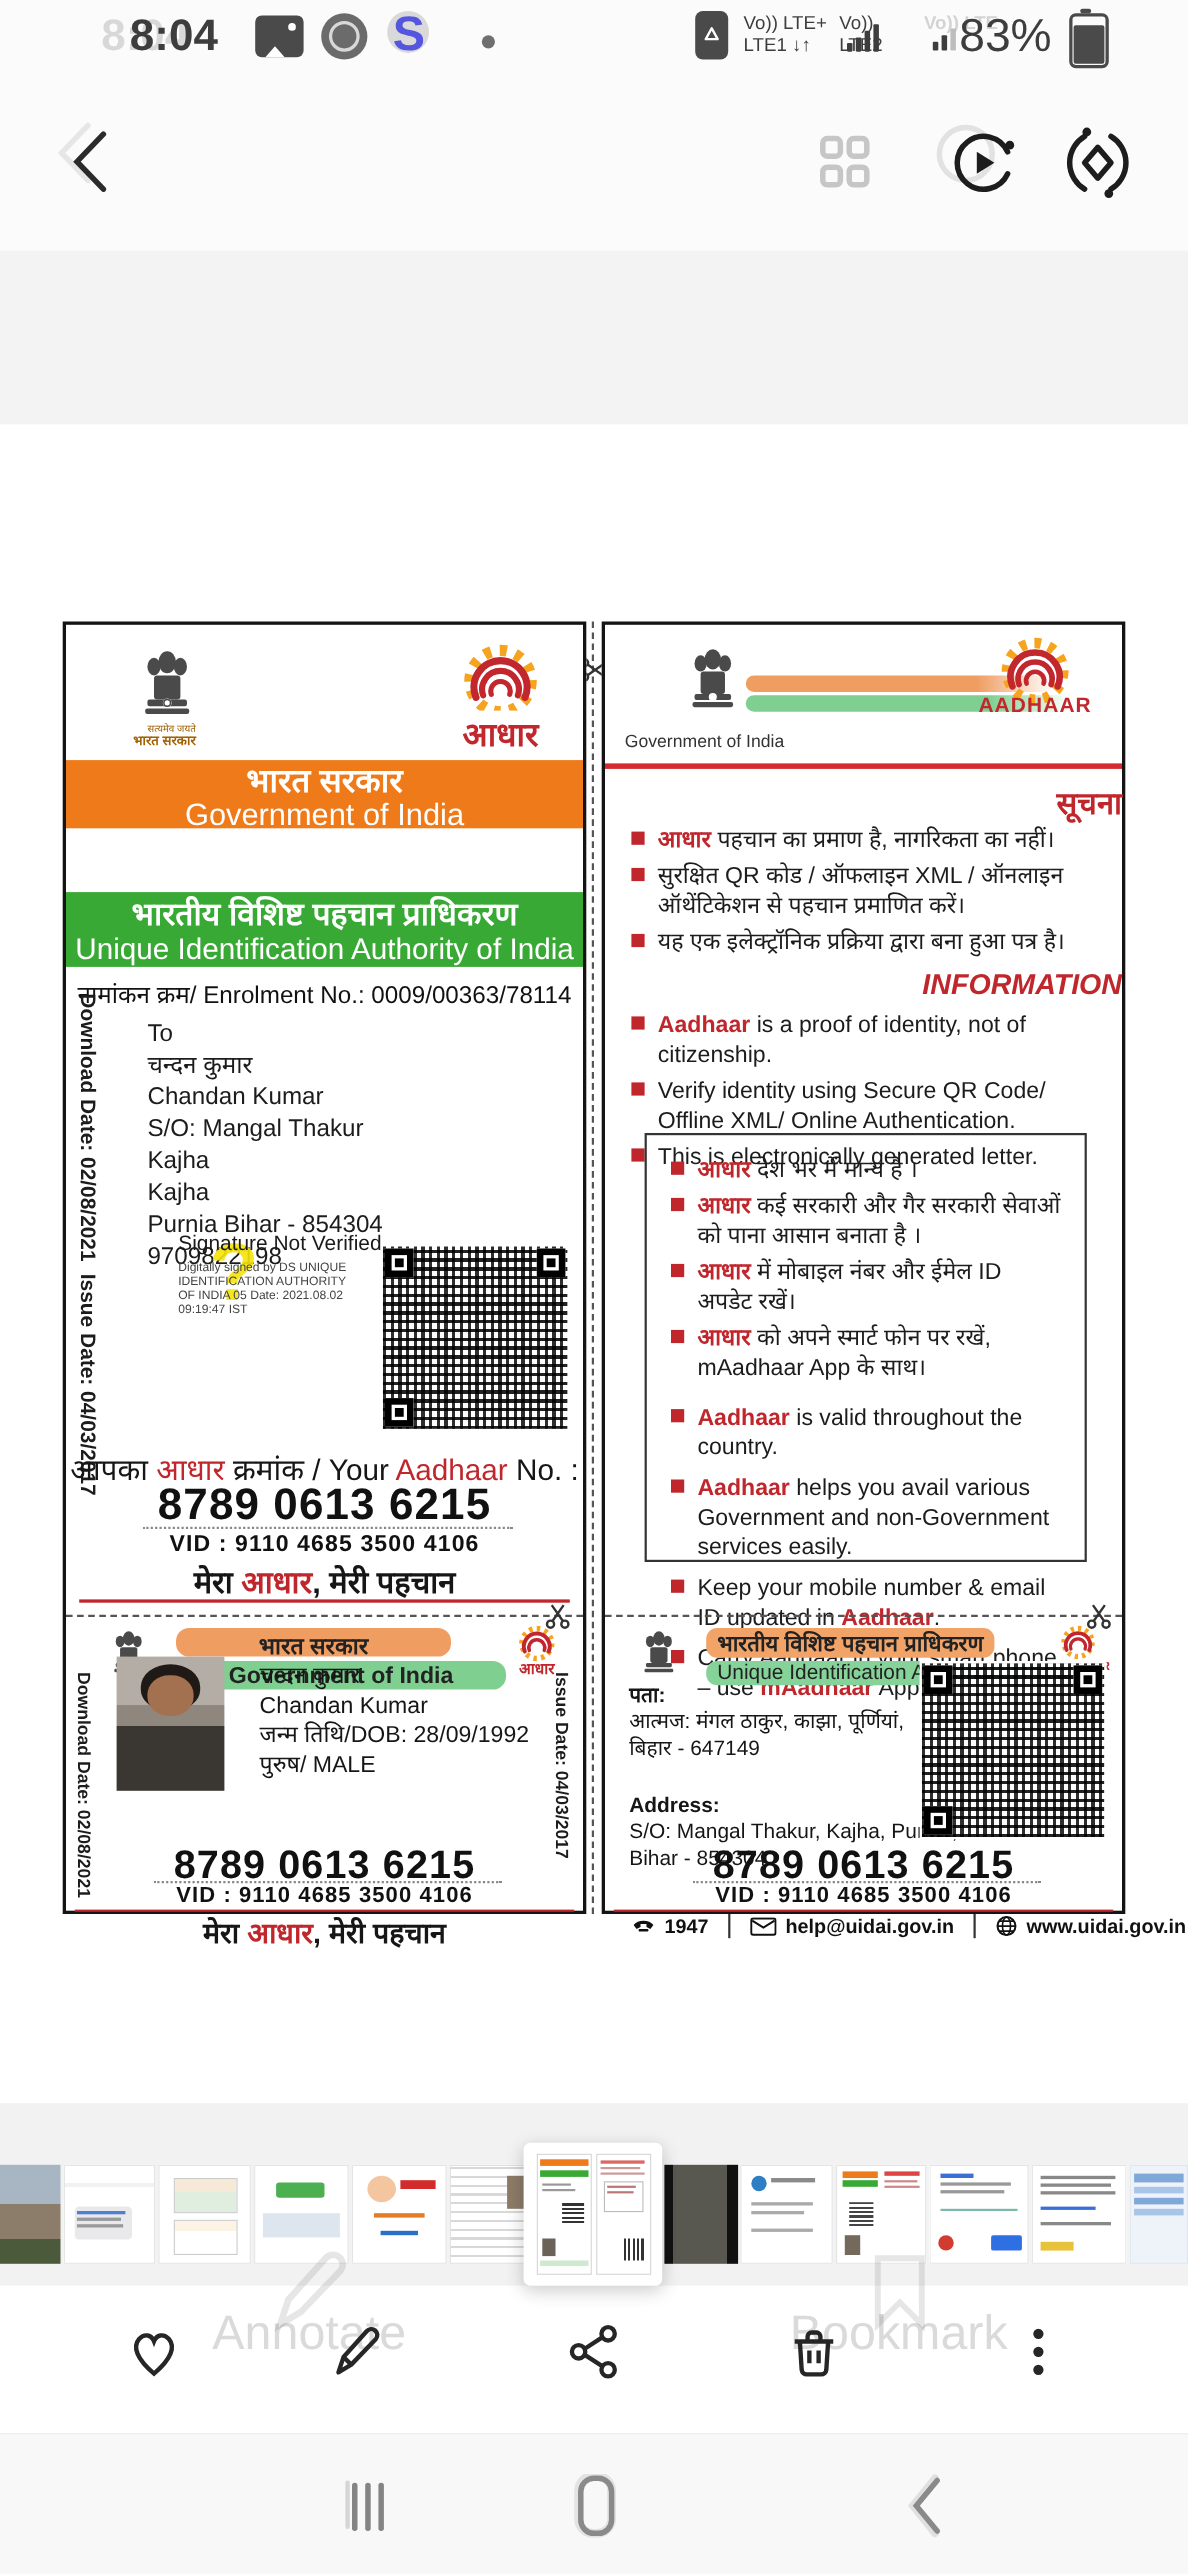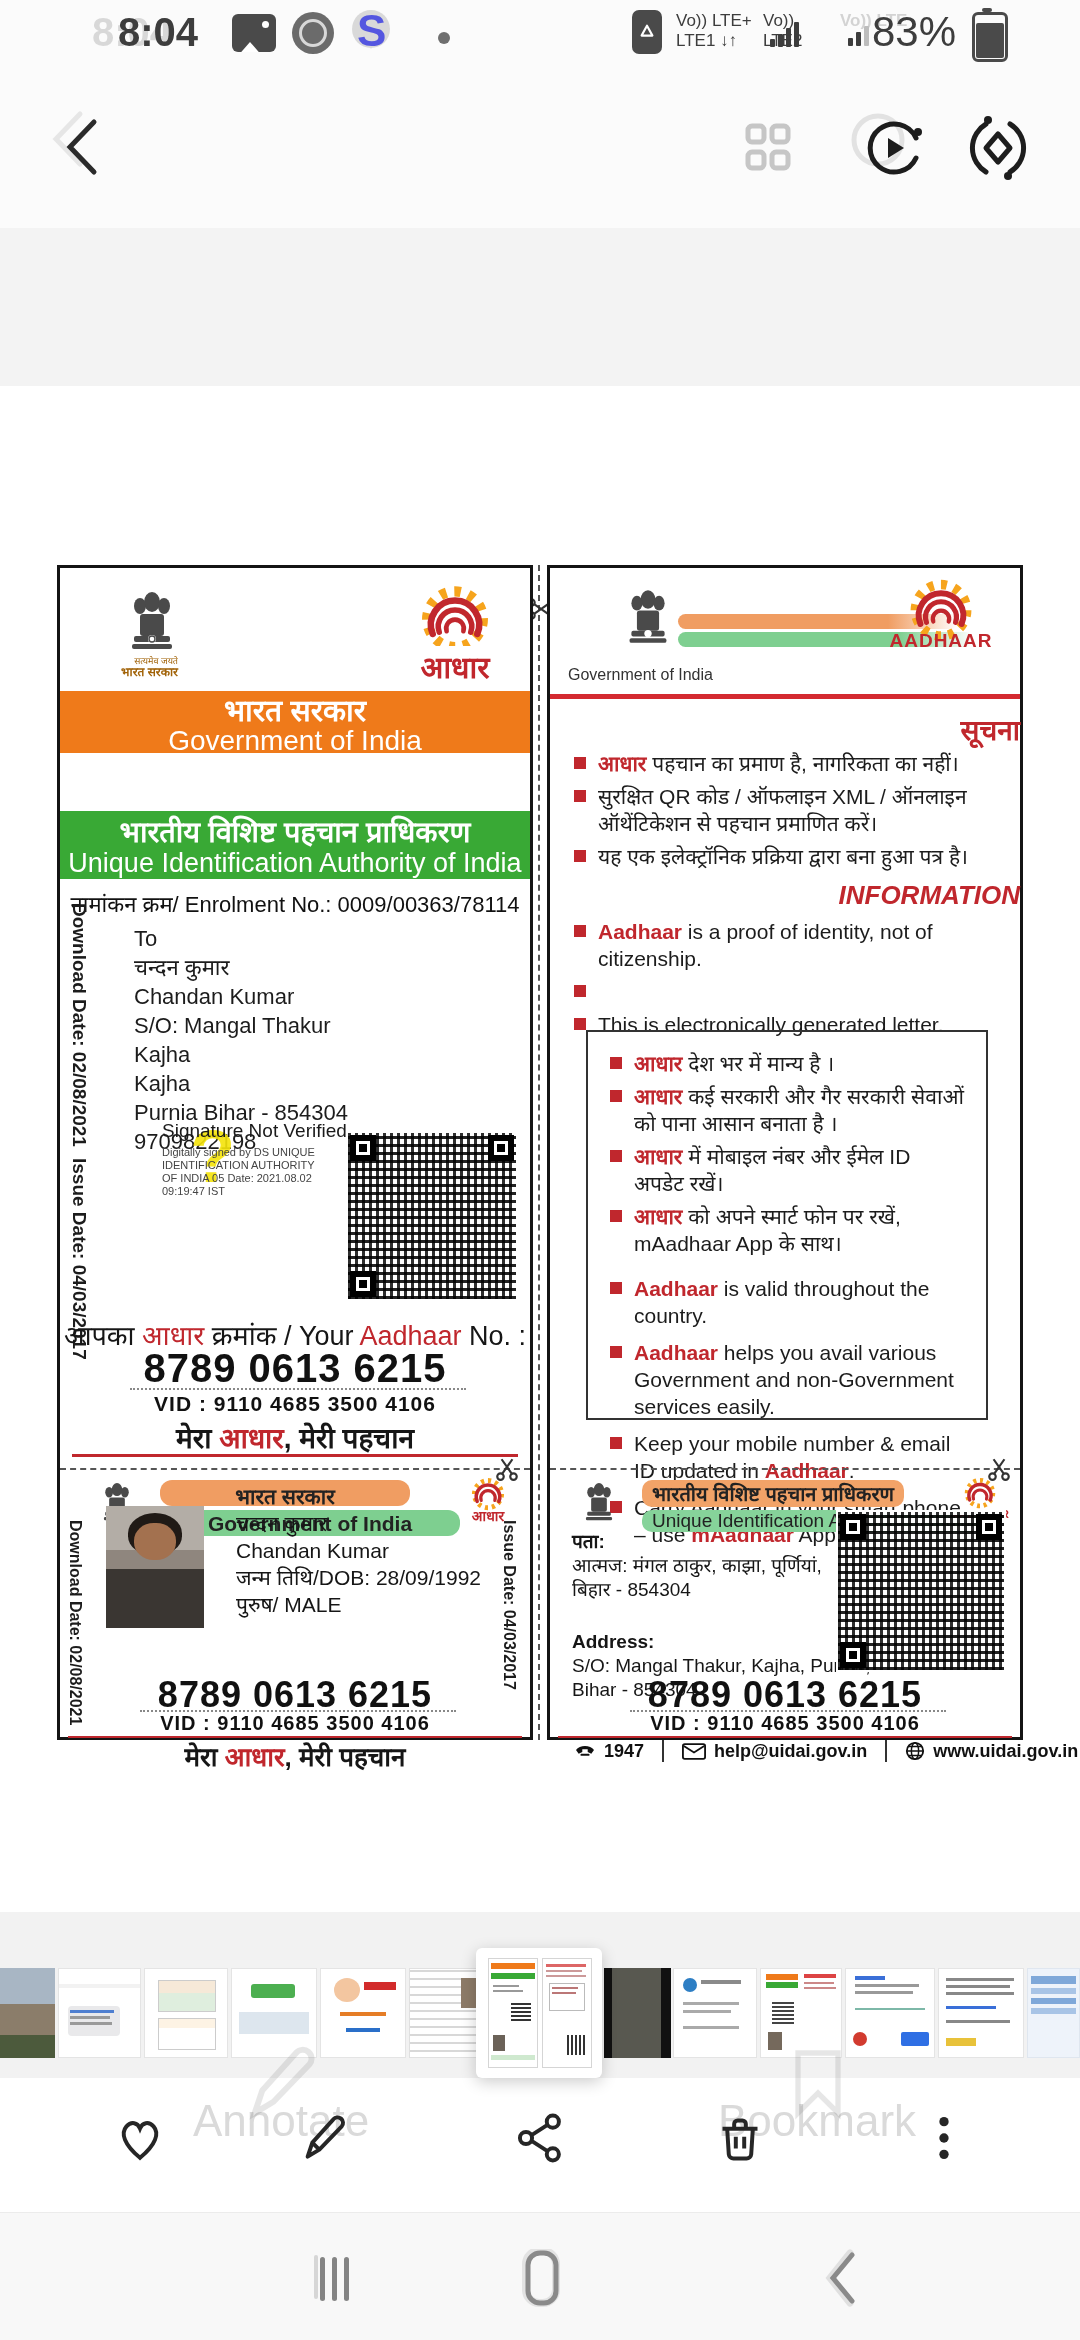--- a/index.html
+++ b/index.html
@@ -362,21 +362,21 @@
       <div style="position:absolute;left:0;top:126px;width:100%;height:5px;background:#d42a30;"></div>
       <div class="ih" style="top:142px;font-size:28px;">सूचना</div>
       <div class="blt" style="left:28px;top:182px;width:420px;">
         <div><span class="sq"></span><span class="red">आधार</span><span> पहचान का प्रमाण है, नागरिकता का नहीं।</span></div>
         <div><span class="sq"></span><span>सुरक्षित QR कोड / ऑफलाइन XML / ऑनलाइन ऑथेंटिकेशन से पहचान प्रमाणित करें।</span></div>
         <div><span class="sq"></span><span>यह एक इलेक्ट्रॉनिक प्रक्रिया द्वारा बना हुआ पत्र है।</span></div>
       </div>
       <div class="ih" style="top:312px;font-size:26px;font-style:italic;">INFORMATION</div>
       <div class="blt" style="left:28px;top:350px;width:424px;">
         <div><span class="sq"></span><span class="red">Aadhaar</span><span> is a proof of identity, not of citizenship.</span></div>
-        <div><span class="sq"></span></div>
+        <div><span class="sq"></span><span>Verify identity using Secure QR Code/ Offline XML/ Online Authentication.</span></div>
         <div><span class="sq"></span><span>This is electronically generated letter.</span></div>
       </div>
       <div class="ibox" style="left:36px;top:462px;width:398px;height:386px;">
         <div class="blt" style="left:26px;top:18px;width:350px;position:relative;">
           <div><span class="sq"></span><span class="red">आधार</span><span> देश भर में मान्य है ।</span></div>
           <div><span class="sq"></span><span class="red">आधार</span><span> कई सरकारी और गैर सरकारी सेवाओं को पाना आसान बनाता है ।</span></div>
           <div><span class="sq"></span><span class="red">आधार</span><span> में मोबाइल नंबर और ईमेल ID अपडेट रखें।</span></div>
           <div><span class="sq"></span><span class="red">आधार</span><span> को अपने स्मार्ट फोन पर रखें, mAadhaar App के साथ।</span></div>
         </div>
         <div class="blt" style="left:26px;top:30px;width:350px;position:relative;">
@@ -414,21 +414,21 @@
             <g fill="none" stroke="#c1272d" stroke-linecap="round">
               <path d="M36 56 A 26 26 0 1 1 84 56" stroke-width="8"></path>
               <path d="M45 54 A 16 16 0 1 1 75 54" stroke-width="7"></path>
             </g>
           </svg>
           <div class="cap" style="font-size:11px;letter-spacing:.5px;margin-top:-8px;">AADHAAR</div>
         </div>
         <div class="ctxt" style="left:22px;top:962px;font-size:19px;line-height:24px;">
           <div style="font-weight:bold;">पता:</div>
           <div>आत्मज: मंगल ठाकुर, काझा, पूर्णियां,</div>
-            <div>बिहार - 854304</div>
+            <div>बिहार - 647149</div>
         </div>
         <div class="ctxt" style="left:22px;top:1062px;font-size:19px;line-height:24px;">
           <div style="font-weight:bold;">Address:</div>
           <div>S/O: Mangal Thakur, Kajha, Purnia,</div>
             <div>Bihar - 854304</div>
         </div>
         <div class="qr" style="left:288px;top:944px;width:166px;height:158px;">
           <i class="f1"></i>
             <i class="f2"></i>
             <i class="f3"></i>

